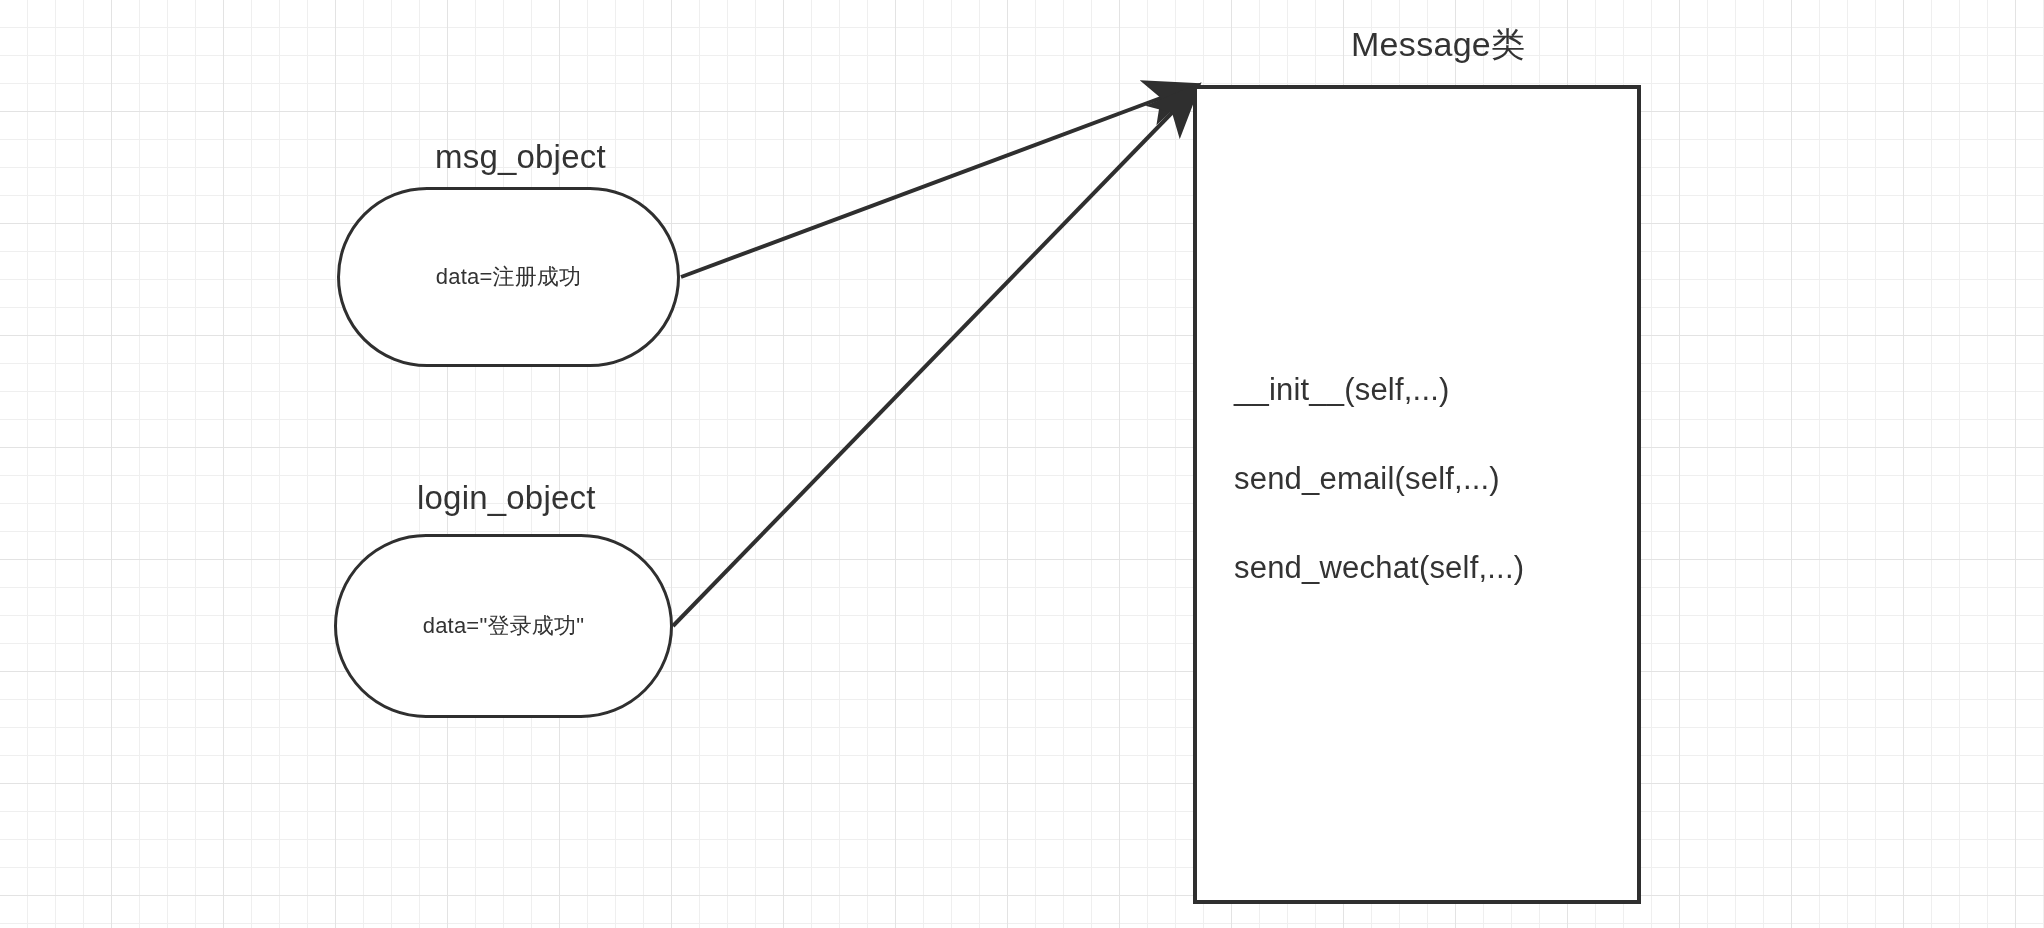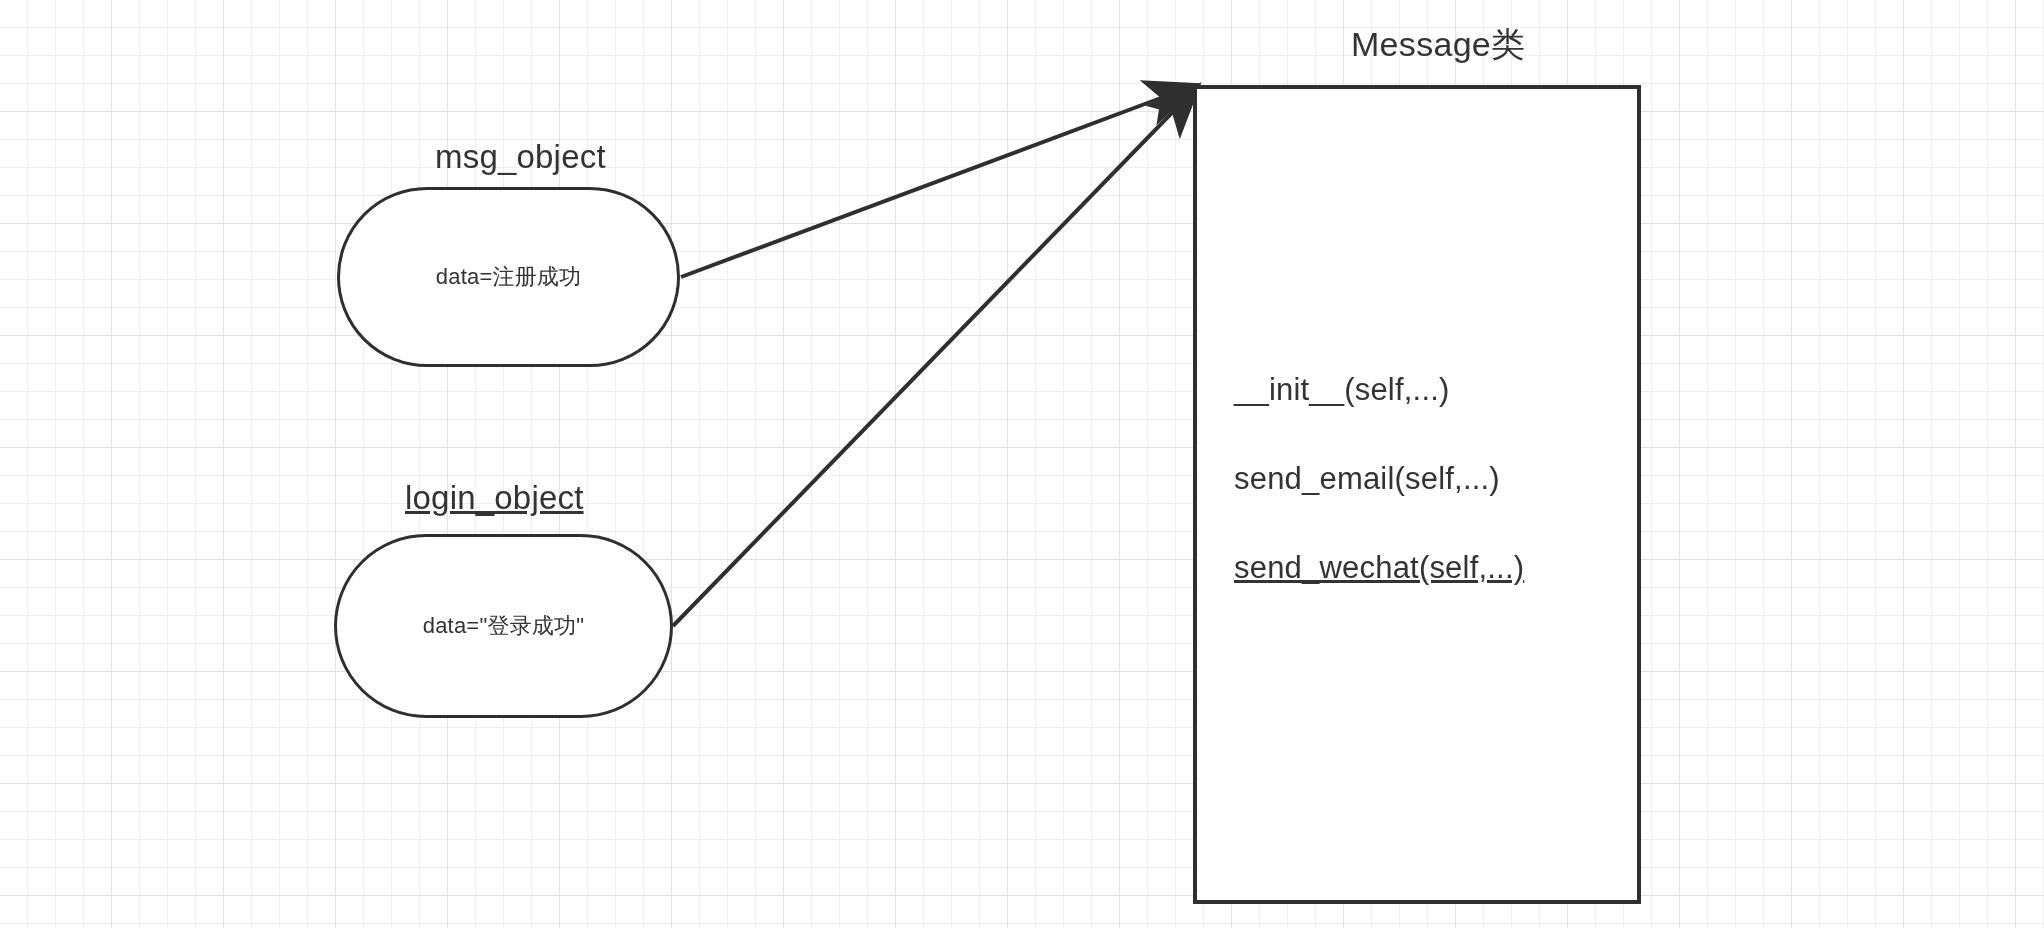--- a/index.html
+++ b/index.html
@@ -95,21 +95,20 @@
   .method-item {
     color: #333333;
     font-size: 31px;
     line-height: 1;
     white-space: nowrap;
     margin-bottom: 58px;
     letter-spacing: 0.2px;
   }
   .method-item:last-child {
     margin-bottom: 0;
-    text-decoration: underline;
   }
 </style>
 </head>
 <body>
 
 <div id="canvas">
 
   <svg id="connectors" viewBox="0 0 2044 928">
     <defs>
       <marker id="arrowhead" markerWidth="14" markerHeight="12" refX="12" refY="6" orient="auto" markerUnits="strokeWidth">
@@ -119,21 +118,21 @@
     <line x1="681" y1="277" x2="1193" y2="86" stroke="#2f2f2f" stroke-width="4" marker-end="url(#arrowhead)"></line>
     <line x1="673" y1="626" x2="1196" y2="88" stroke="#2f2f2f" stroke-width="4" marker-end="url(#arrowhead)"></line>
   </svg>
 
   <div class="node-label" style="left:435px; top:140px;">msg_object</div>
 
   <div class="rounded-node" style="left:337px; top:187px; width:343px; height:180px;">
     <span class="node-text">data=注册成功</span>
   </div>
 
-  <div class="node-label" style="left:405px; top:481px;text-decoration:underline;">login_object</div>
+  <div class="node-label" style="left:417px; top:481px;">login_object</div>
 
   <div class="rounded-node" style="left:334px; top:534px; width:339px; height:184px;">
     <span class="node-text">data="登录成功"</span>
   </div>
 
   <div class="class-title" style="left:1338px; top:27px;">Message类</div>
 
   <div class="class-box" style="left:1193px; top:85px; width:448px; height:819px;">
     <div class="method-list" style="left:37px; top:285px;">
       <div class="method-item">__init__(self,...)</div>

